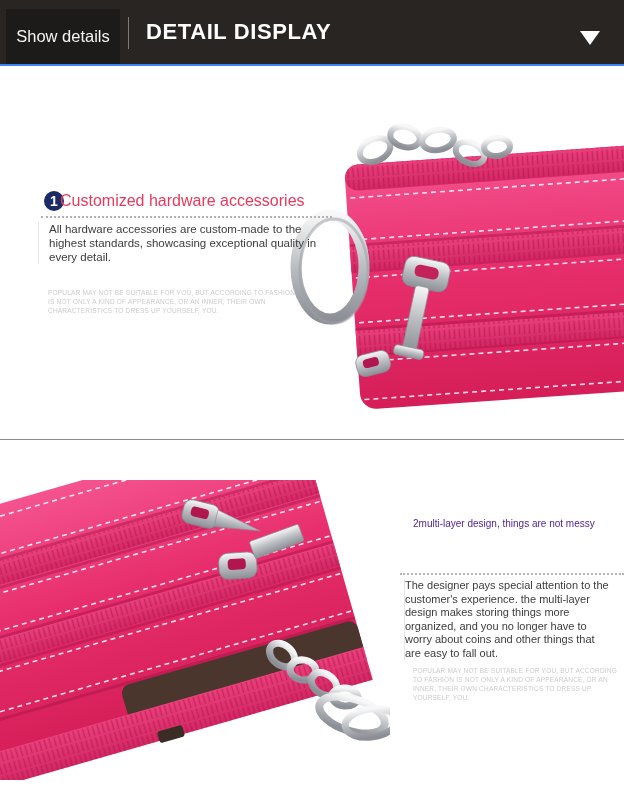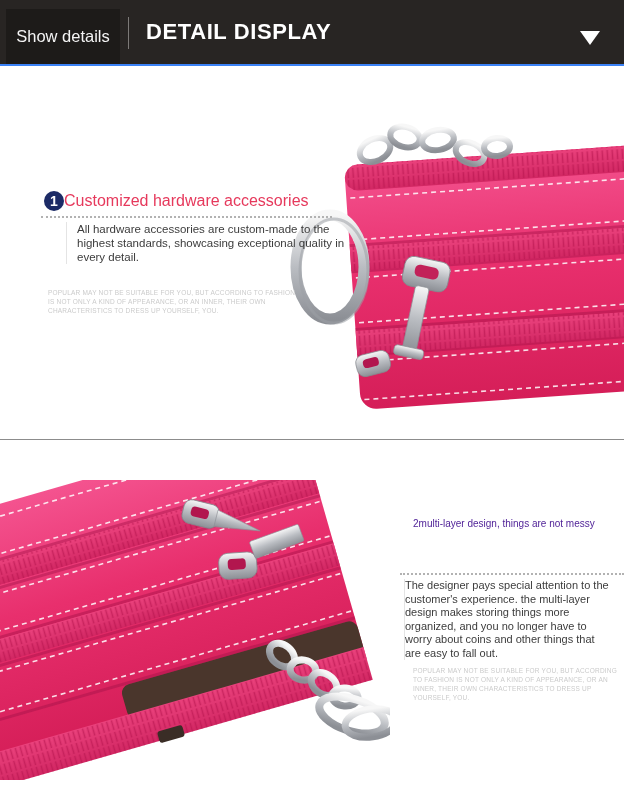--- a/index.html
+++ b/index.html
@@ -15,25 +15,25 @@
   .hdr-title{position:absolute;left:146px;top:0;height:64px;display:flex;align-items:center;
        font-weight:bold;font-size:22px;letter-spacing:.6px;color:#ffffff;}
   .hdr-tri{position:absolute;left:580px;top:31px;width:0;height:0;
        border-left:10px solid transparent;border-right:10px solid transparent;
        border-top:14px solid #ffffff;cursor:pointer;}
 
   
   .s1-badge{position:absolute;left:44px;top:191px;width:20px;height:20px;border-radius:50%;
        background:#1c2b66;color:#fff;font-size:14px;font-weight:bold;
        display:flex;align-items:center;justify-content:center;}
-  .s1-title{position:absolute;left:64px;top:192px;font-size:16px;color:#e6395c;font-weight:500;}
+  .s1-title{position:absolute;left:48px;top:192px;font-size:16px;color:#e6395c;font-weight:500;padding-left:12px;}
   .s1-dots{position:absolute;left:41px;top:212px;width:291px;height:4px;
        border-bottom:2px dotted #b2b2b2;}
   .s1-body{position:absolute;left:38px;top:222px;width:292px;font-size:11.5px;line-height:14px;
-       color:#3c3c3c;border-left:1px solid #e4e4e4;padding-left:10px;margin-left:28px;}
+       color:#3c3c3c;border-left:1px solid #e4e4e4;padding-left:10px;}
   .s1-fine{position:absolute;left:48px;top:288px;width:248px;font-size:6.5px;line-height:9px;
        color:#cbcbcb;letter-spacing:.2px;text-transform:uppercase;}
 
   
   .divider{position:absolute;left:0;top:439px;width:624px;height:1px;background:#8c8c8c;}
 
   
   .s2-title{position:absolute;left:413px;top:518px;font-size:10px;color:#4c1d95;}
   .s2-dots{position:absolute;left:400px;top:569px;width:224px;height:4px;
        border-bottom:2px dotted #b2b2b2;}

